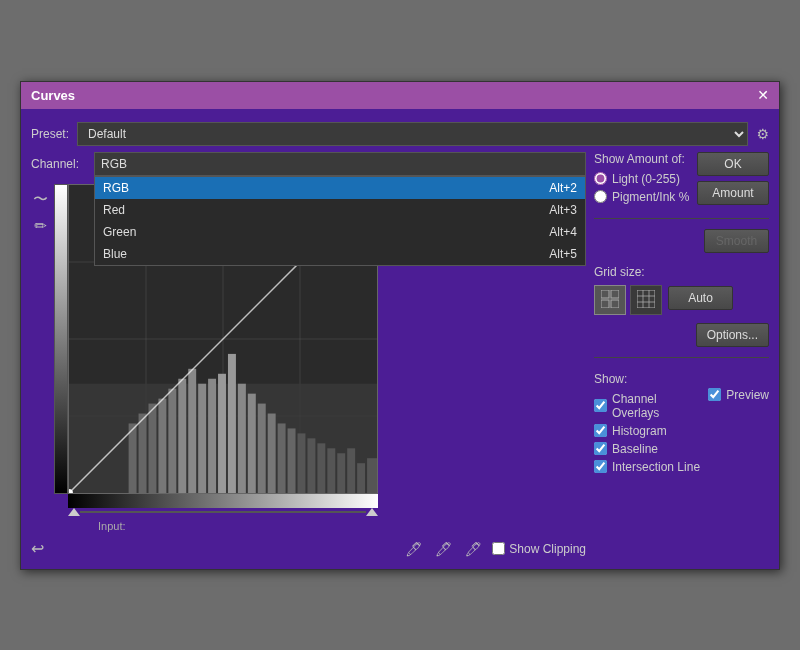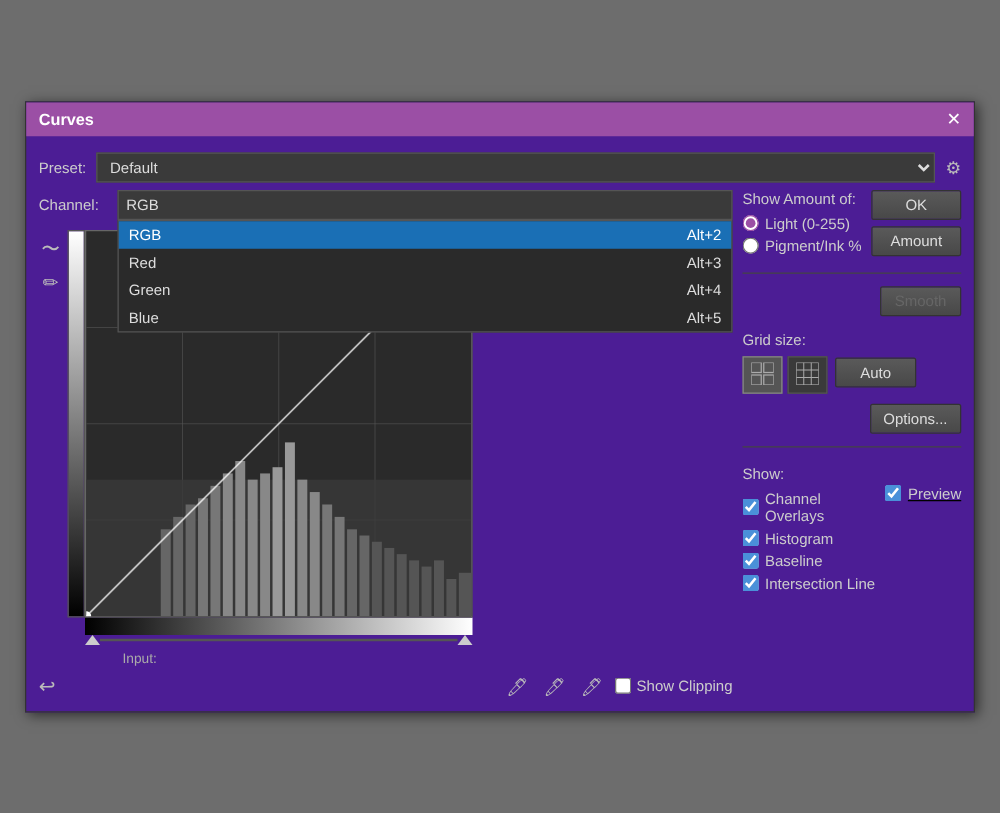--- a/index.html
+++ b/index.html
@@ -558,21 +558,21 @@
             </div>
             <div class="check-row">
               <input type="checkbox" checked="" style="">
               <span class="check-label">Baseline</span>
             </div>
             <div class="check-row">
               <input type="checkbox" checked="" style="">
               <span class="check-label">Intersection Line</span>
             </div>
           </div>
-          <div style="padding-top:20px;text-decoration:underline;">
+          <div style="padding-top:20px;">
             <div class="check-row">
               <input type="checkbox" checked="" style="">
               <span class="check-label">Preview</span>
             </div>
           </div>
         </div>
 
       </div>
     </div>
   </div>

